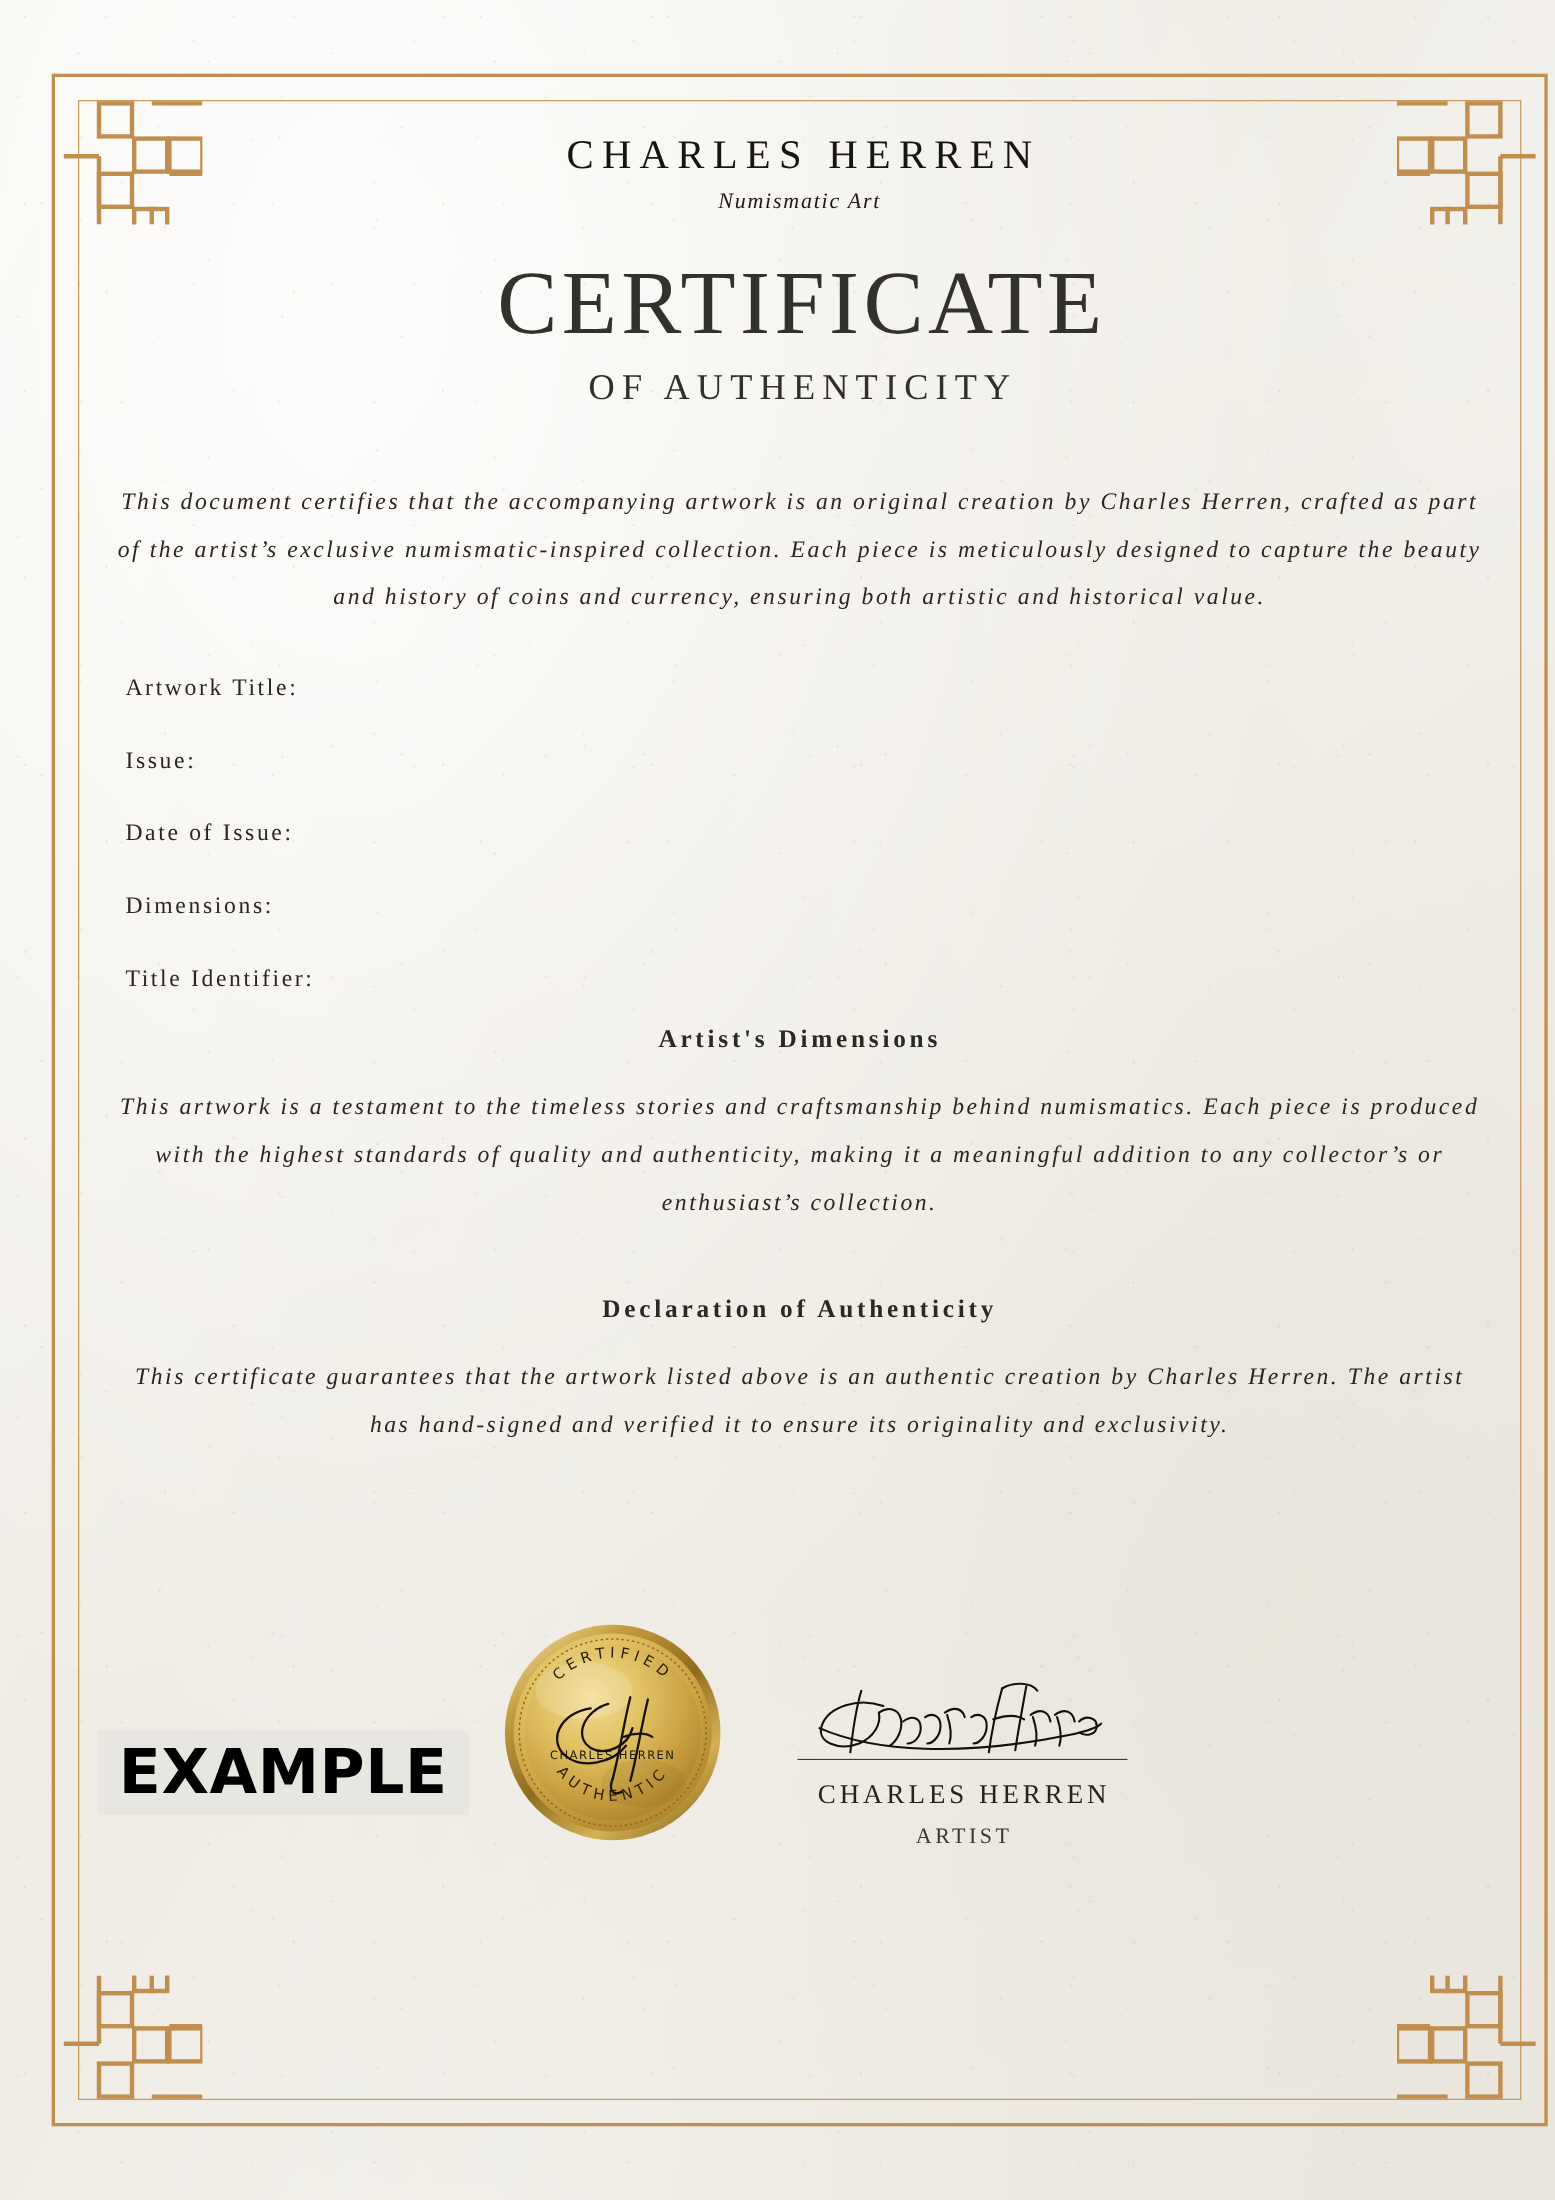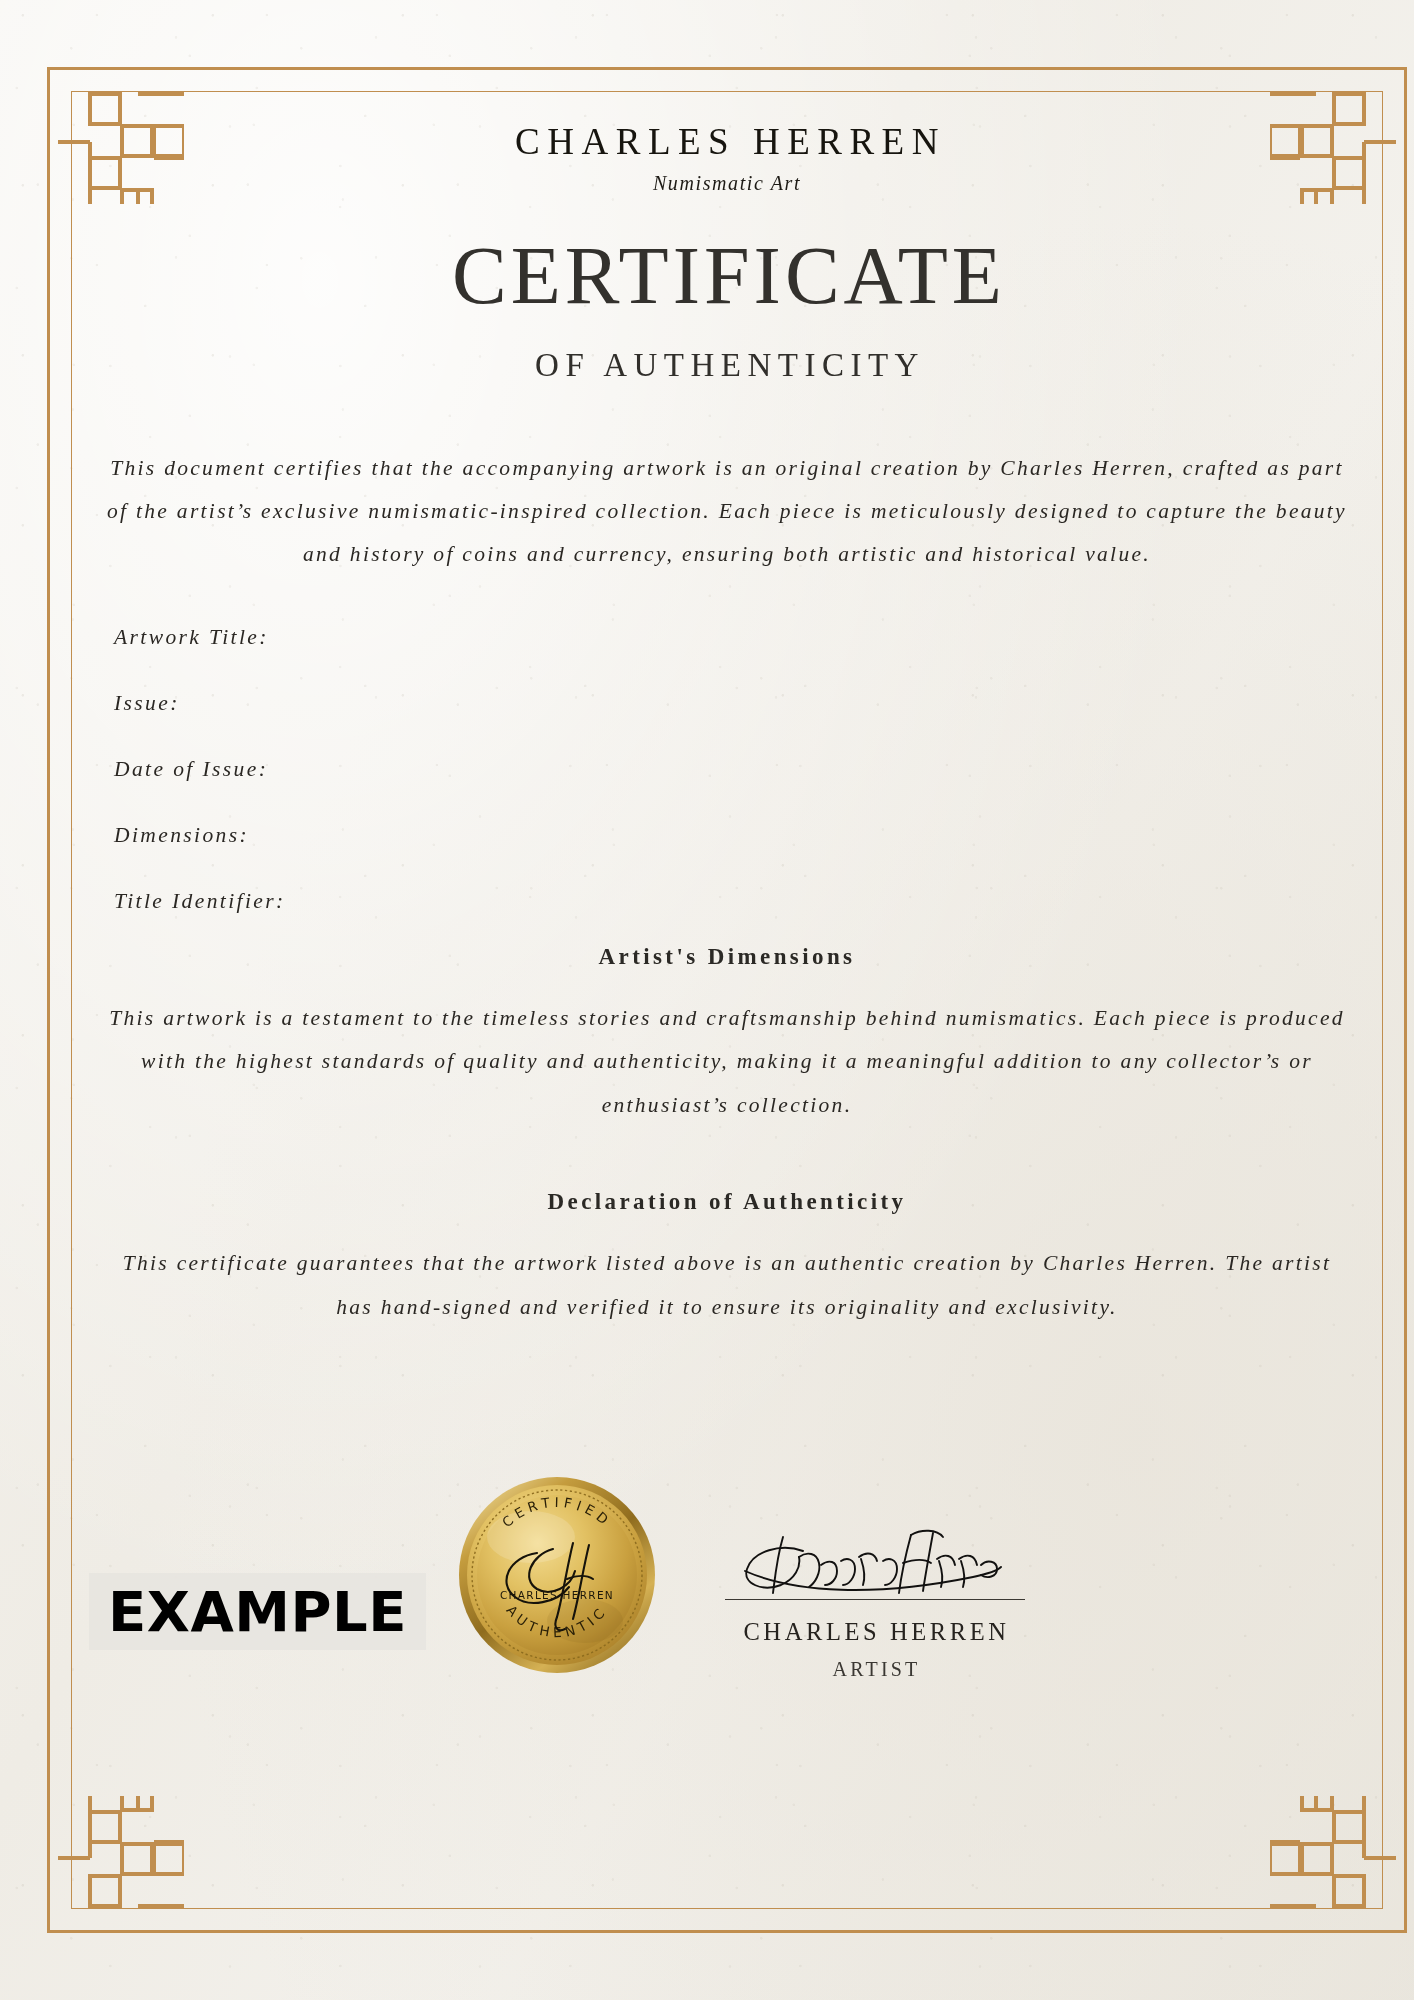--- a/index.html
+++ b/index.html
@@ -110,42 +110,41 @@
     color: #33312d;
     margin: 39px 0 0 0;
     font-weight: 400;
     line-height: 1.02;
     padding-left: 4px;
   }
   .cert-subtitle {
     font-size: 33px;
     letter-spacing: 6.5px;
     color: #312f2b;
-    margin: 29px 0 0 0;
+    margin: 17px 0 0 0;
     font-weight: 400;
     padding-left: 6px;
   }
 
   .intro {
     font-style: italic;
     font-size: 21.5px;
     letter-spacing: 2.3px;
     line-height: 2.02;
     color: #2a2723;
     margin: 63px 6px 0 6px;
     text-align: center;
   }
 
   .fields {
     margin-top: 48px;
     text-align: left;
     padding-left: 14px;
   }
   .field-label {
-    font-style: italic;
     font-size: 21.5px;
     letter-spacing: 2.4px;
     color: #2a2723;
     margin: 0 0 41px 0;
   }
   .field-label:last-child { margin-bottom: 0; }
 
   .section-heading {
     font-weight: bold;
     font-size: 23px;

